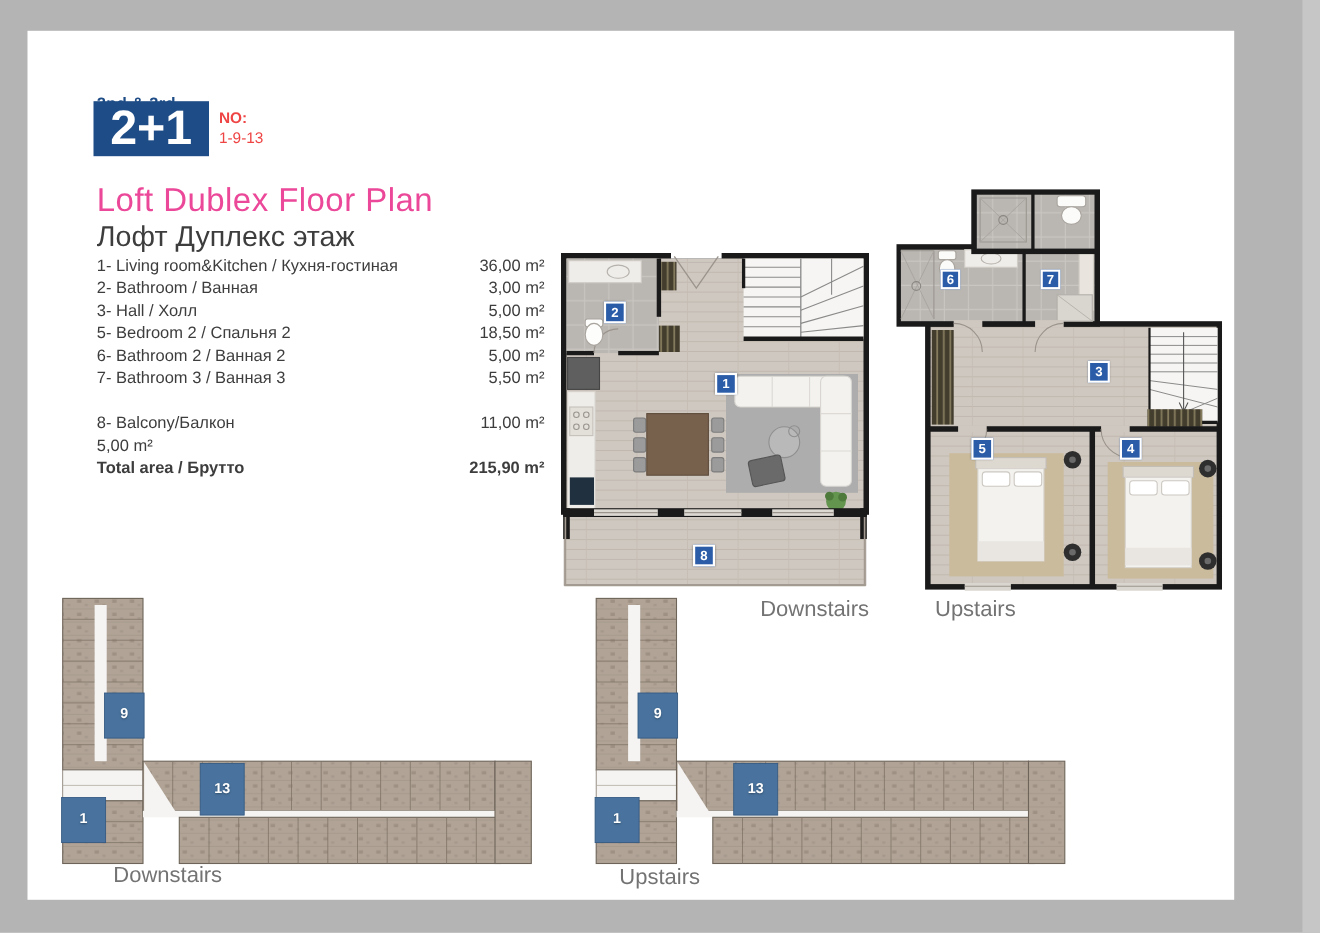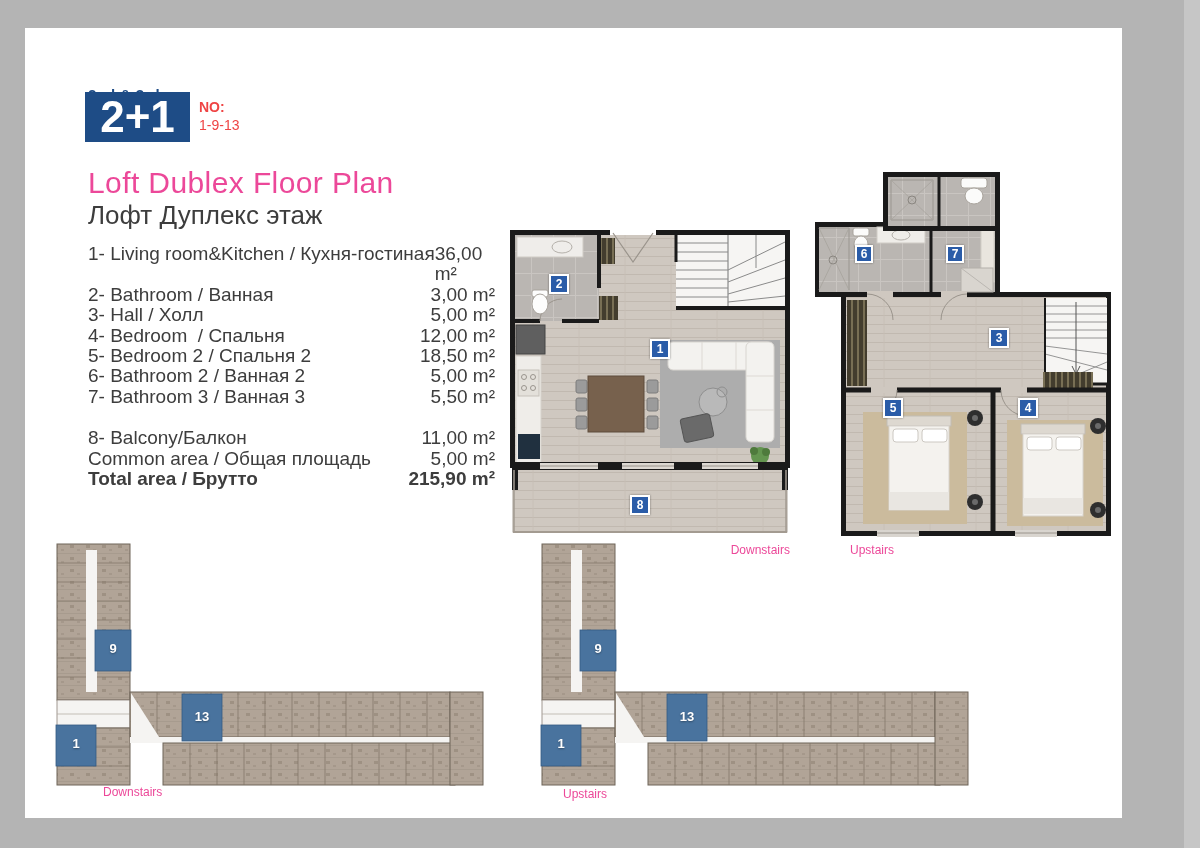--- a/index.html
+++ b/index.html
@@ -20,30 +20,30 @@
     position:absolute; left:60px; top:64px; width:105px; height:50px;
     background:#1e4c86; color:#fff; display:flex; align-items:center; justify-content:center;
     font-size:44px; font-weight:bold;
   }
   .no-block { position:absolute; left:174px; top:70px; color:#ef4444; font-size:14px; line-height:18px; }
   .no-block .no-label { font-weight:bold; }
   
   .title    { position:absolute; left:63px; top:138px; font-size:30px; color:#ec4899; letter-spacing:.4px; }
   .subtitle { position:absolute; left:63px; top:172px; font-size:26px; color:#3d3d3d; }
   
-  .room-list { position:absolute; left:63px; top:204px; width:407px; font-size:19px; color:#3d3d3d;margin-top:12px; }
+  .room-list { position:absolute; left:63px; top:204px; width:407px; font-size:15px; color:#3d3d3d; }
   .room-row { display:flex; justify-content:space-between; line-height:20.4px; }
   .room-row .a { white-space:pre; }
   .room-row.gap { margin-top:21px; }
   .room-row.total { font-weight:bold;align-items:flex-end; }
   
   .plan { position:absolute; }
   .plan-downstairs { left:485px; top:202px; width:280px; height:310px; }
   .plan-upstairs   { left:790px; top:144px; width:296px; height:368px; }
-  .plan-label { position:absolute; font-size:12px; color:#ec4899; }
+  .plan-label { position:absolute; font-size:20px; color:#737373; }
   .lbl-down-main { left:485px; top:515px; width:280px; text-align:right; }
   .lbl-up-main   { left:825px; top:515px; }
   .lbl-down-site { left:78px;  top:757px; }
   .lbl-up-site   { left:538px; top:759px; }
   .site { position:absolute; width:450px; height:245px; }
   .site-down { left:10px;  top:514px; }
   .site-up   { left:495px; top:514px; }
   
   .badge {
     position:absolute; background:#2a5ca8; color:#fff; border:2px solid #fff;
@@ -104,41 +104,36 @@
       </div>
     <div class="room-row">
         <span class="a">2- Bathroom / Ванная</span>
         <span>3,00 m²</span>
       </div>
     <div class="room-row">
         <span class="a">3- Hall / Холл</span>
         <span>5,00 m²</span>
       </div>
     <div class="room-row">
-        <span class="a">4- Bedroom  / Спальня</span>
-        <span>12,00 m²</span>
-      </div>
-    <div class="room-row">
         <span class="a">5- Bedroom 2 / Спальня 2</span>
         <span>18,50 m²</span>
       </div>
     <div class="room-row">
         <span class="a">6- Bathroom 2 / Ванная 2</span>
         <span>5,00 m²</span>
       </div>
     <div class="room-row">
         <span class="a">7- Bathroom 3 / Ванная 3</span>
         <span>5,50 m²</span>
       </div>
     <div class="room-row gap">
         <span class="a">8- Balcony/Балкон</span>
         <span>11,00 m²</span>
       </div>
     <div class="room-row">
-        <span class="a">Common area / Общая площадь</span>
         <span>5,00 m²</span>
       </div>
     <div class="room-row total">
         <span class="a">Total area / Брутто</span>
         <span>215,90 m²</span>
       </div>
   </div>
 
   <div class="plan plan-downstairs">
     <svg viewBox="0 0 280 310">

